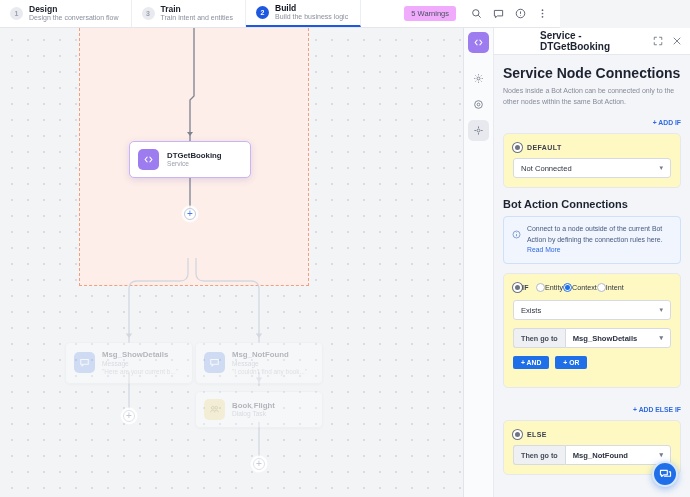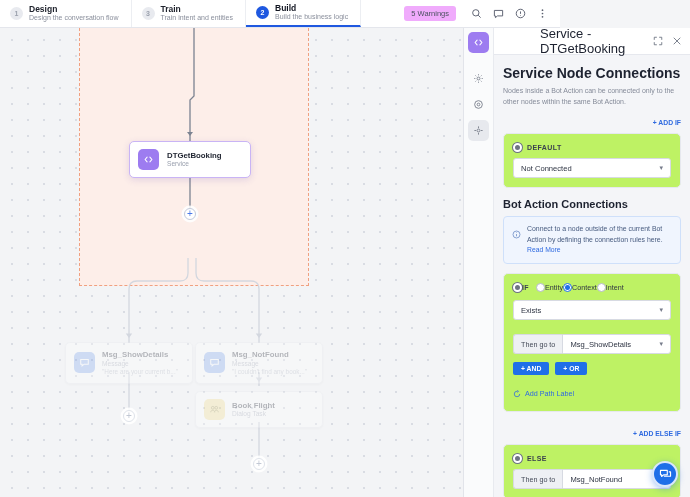--- a/index.html
+++ b/index.html
@@ -91,21 +91,21 @@
   
   .rpanel {
     position: absolute; top: 28px; right: 0; width: 227px; height: 469px;
     background: #f4f5f8; border-left: 1px solid #e2e4ea;
     display: flex; flex-direction: column;
   }
   .rp-head {
     height: 27px; background: #fff; border-bottom: 1px solid #e6e8ee;
     display: flex; align-items: center; padding: 0 8px 0 36px; flex: 0 0 auto;
   }
-  .rp-title { font-size: 13px; font-weight: normal; color: #1d2230; padding-left: 40px; }
+  .rp-title { font-size: 10px; font-weight: bold; color: #1d2230; padding-left: 40px; }
   .rp-head-acts { margin-left: auto; display: flex; gap: 9px; }
   .rp-ic { cursor: pointer; color: #6c7280; display: flex; }
 
   .rp-rail {
     position: absolute; top: 0; left: 0; width: 30px; height: 469px;
     background: #fafbfc; border-right: 1px solid #e8eaef;
     display: flex; flex-direction: column; align-items: center;
     padding-top: 4px; gap: 5px; z-index: 3;
   }
   .rail-btn {
@@ -118,21 +118,21 @@
   .rp-body {
     margin-left: 30px; padding: 10px 9px 10px 9px;
     overflow-y: auto; flex: 1 1 auto;
   }
   .sec-title { font-size: 14px; font-weight: bold; color: #1d2230; margin-bottom: 5px; }
   .sec-desc { font-size: 7px; color: #858b99; line-height: 1.5; margin-bottom: 4px; }
   .addif-row { text-align: right; margin-bottom: 4px; }
   .link-blue { font-size: 6.8px; color: #2f6ae0; font-weight: bold; cursor: pointer; }
 
   .card {
-    background: #bef264; border: 1px solid #e6e8ee; border-radius: 5px;
+    background: #fef9c3; border: 1px solid #e6e8ee; border-radius: 5px;
     padding: 9px 9px; margin-bottom: 10px;
   }
   .dot-label { display: flex; align-items: center; gap: 5px; margin-bottom: 6px; }
   .dot {
     width: 9px; height: 9px; border-radius: 50%;
     background: #6e7483; border: 2px solid #fff;
     box-shadow: 0 0 0 1px #6e7483;
   }
   .dot-txt { font-size: 7px; font-weight: bold; color: #3b414f; letter-spacing: .4px; }
 
@@ -158,21 +158,21 @@
     display: flex; align-items: center; justify-content: center; cursor: pointer;
   }
   .radio.on { border-color: #1f6fe8; }
   .radio.on::after { content:""; width: 4.5px; height: 4.5px; border-radius: 50%; background: #1f6fe8; }
 
   .input {
     width: 100%; height: 20px; border: 1px solid #d7dae2; border-radius: 3px;
     background: #fff; padding: 0 7px; font-size: 7.6px; color: #2d3342;
     font-family: "Liberation Sans", sans-serif; margin-bottom: 7px;
   }
-  .gotorow { display: flex; margin-bottom: 8px; }
+  .gotorow { display: flex; margin-bottom: 8px; font-weight: bold; }
   .goto-lbl {
     background: #eef0f4; border: 1px solid #d7dae2; border-right: none;
     border-radius: 3px 0 0 3px; font-size: 7.2px; color: #454b59;
     padding: 0 7px; height: 20px; display: flex; align-items: center; flex: 0 0 auto;
   }
   .goto-sel {
     flex: 1 1 auto; height: 20px; border: 1px solid #d7dae2; border-radius: 0 3px 3px 0;
     background: #fff; display: flex; align-items: center; padding: 0 7px;
     font-size: 7.6px; color: #2d3342; cursor: pointer;
   }
@@ -423,47 +423,38 @@
         <span class="rlabel">Entity</span>
 
         <div class="radio on"></div>
         <span class="rlabel">Context</span>
 
         <div class="radio"></div>
         <span class="rlabel">Intent</span>
       </div>
 
 
-      <div class="select" style="margin-bottom:14px;text-align:right;">
+      <div class="select" style="margin-bottom:8px;text-align:right;">
         <span>Exists</span>
         <span class="chev">▾</span>
       </div>
 
       <div class="gotorow">
         <div class="goto-lbl">Then go to</div>
         <div class="goto-sel">
           <span>Msg_ShowDetails</span>
           <span class="chev">▾</span>
         </div>
       </div>
 
       <div class="btn-row">
         <div class="btn-blue">+ AND</div>
         <div class="btn-blue">+ OR</div>
       </div>
 
-      <div class="pathlabel">
-        <span>
-          <svg width="8" height="8" viewBox="0 0 16 16" fill="none" stroke="#2f6ae0" stroke-width="1.5">
-            <path d="M13.5 8A5.5 5.5 0 1 1 8 2.5"></path>
-              <path d="M8 0.8l3 2-3 2"></path>
-            </svg>
-        </span>
-        <span class="pl-txt">Add Path Label</span>
-      </div>
     </div>
 
     <div class="addif-row">
       <span class="link-blue">+ ADD ELSE IF</span>
     </div>
 
     <div class="card">
       <div class="dot-label">
         <div class="dot"></div>
         <div class="dot-txt">ELSE</div>

